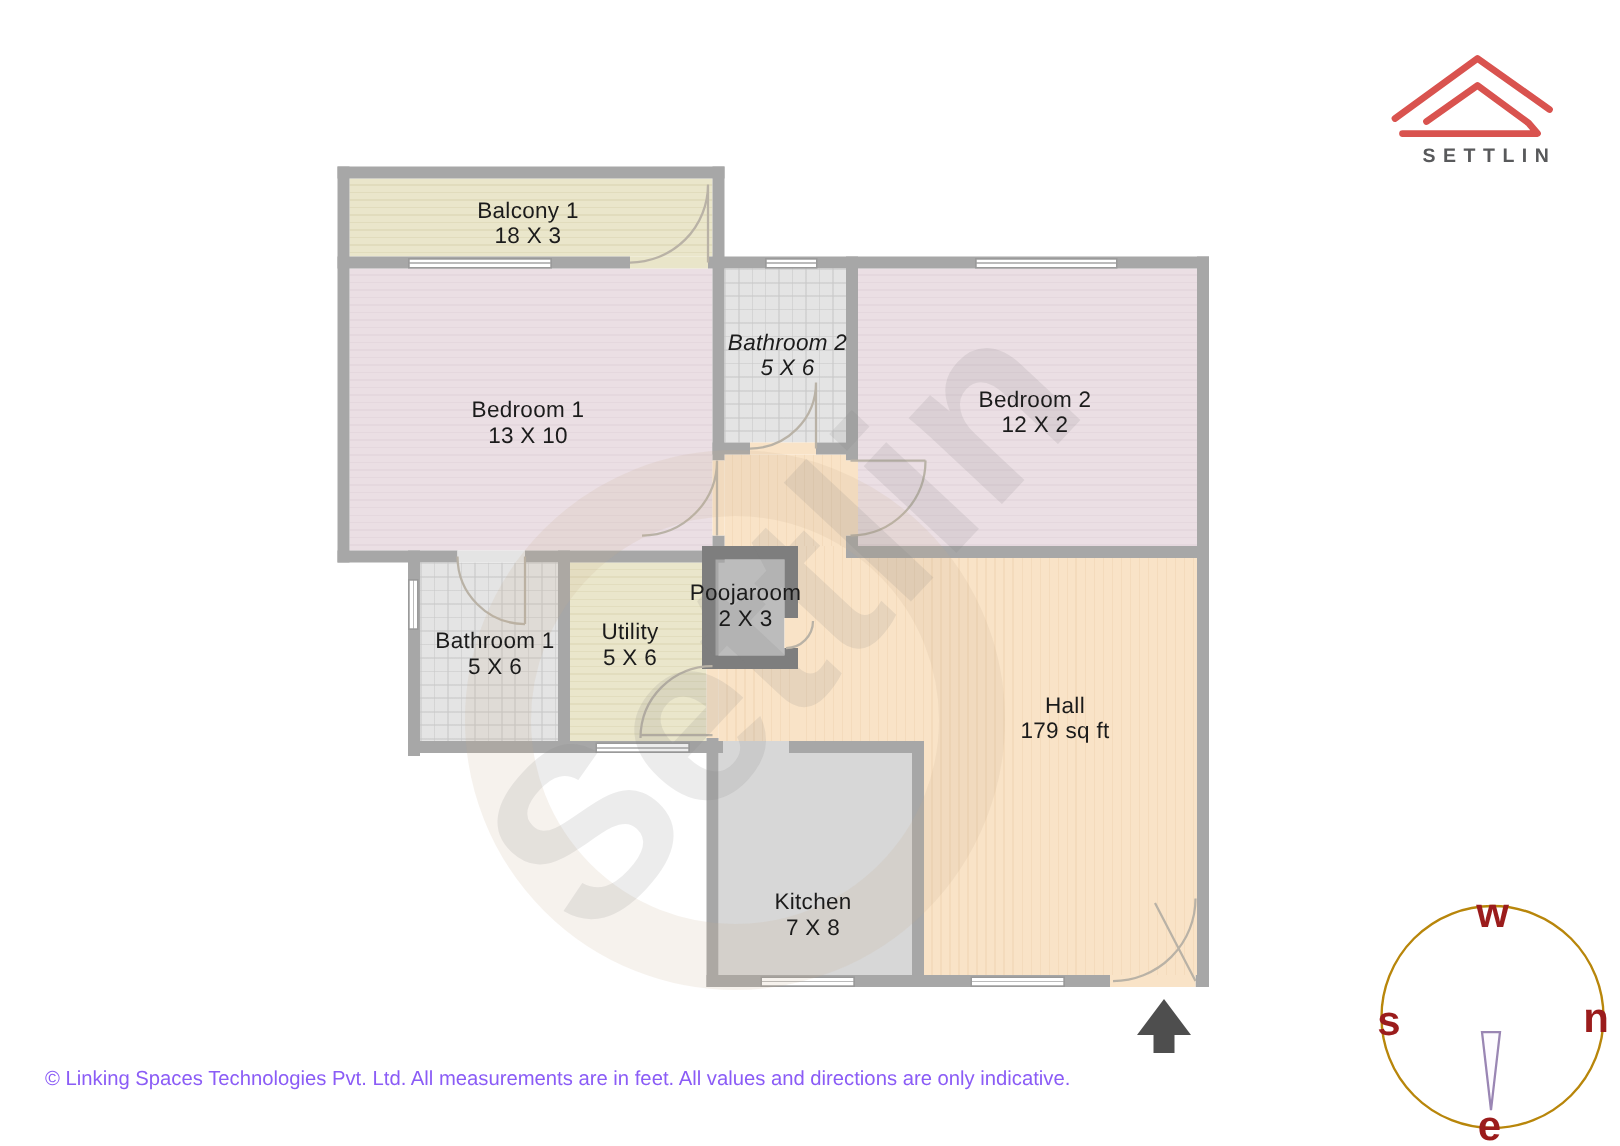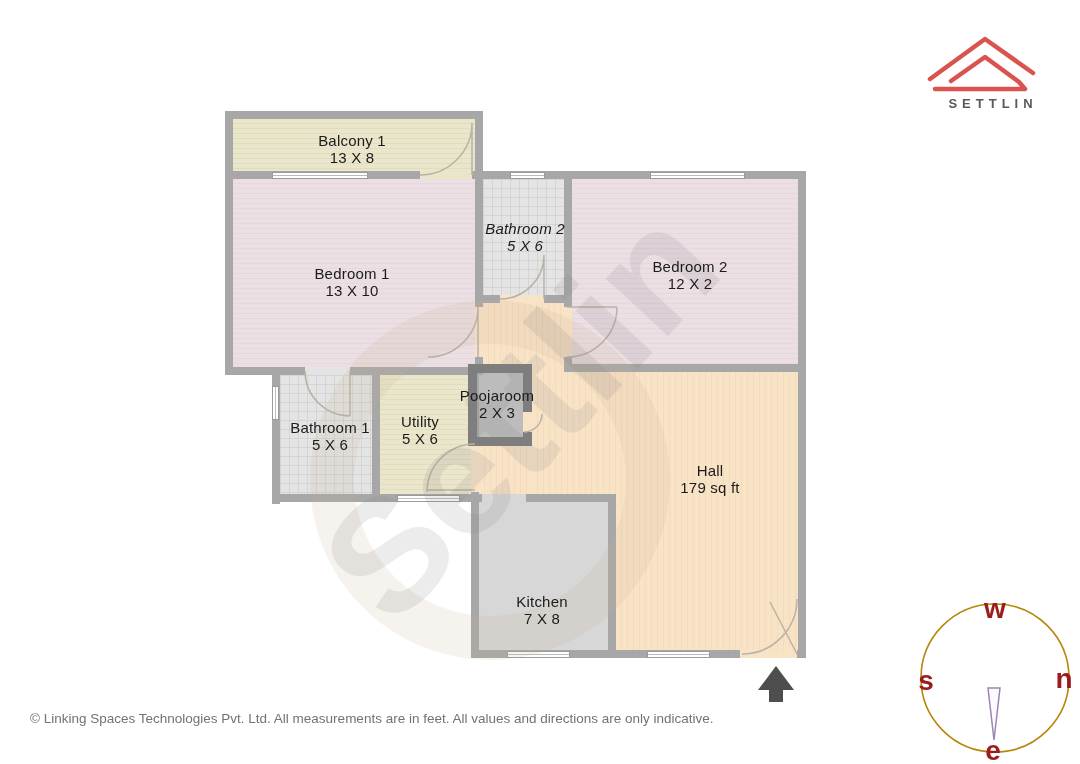--- a/index.html
+++ b/index.html
@@ -31,21 +31,21 @@
   
   .wm-ring{position:absolute;left:310px;top:300px;width:360px;height:360px;border-radius:50%;
            border:44px solid rgba(196,175,140,0.16);box-sizing:border-box;pointer-events:none;}
   .watermark{position:absolute;left:130px;top:322px;width:780px;text-align:center;
              font-size:160px;font-weight:600;color:rgba(125,125,125,0.15);
              transform:rotate(-47deg);pointer-events:none;white-space:nowrap;}
   
   .brandword{position:absolute;left:948px;top:96px;width:90px;text-align:center;
              font-size:13px;font-weight:700;letter-spacing:5px;color:#58595b;}
   
-  .footer{position:absolute;left:30px;top:711px;font-size:13.5px;color:#737373;}
+  .footer{position:absolute;left:30px;top:711px;font-size:13.5px;color:#8b5cf6;}
 </style>
 </head>
 <body>
 
 <div class="abs" style="left:0;top:0;width:1080px;height:764px;">
 
   <div class="fill f-balcony" style="left:233px;top:119px;width:242px;height:52px;"></div>
   <div class="fill f-bedroom" style="left:233px;top:179px;width:242px;height:188px;"></div>
   <div class="fill f-tile" style="left:483px;top:179px;width:81px;height:116px;"></div>
   <div class="fill f-bedroom" style="left:572px;top:179px;width:226px;height:185px;"></div>
@@ -118,21 +118,21 @@
       <path d="M524 432 A18 18 0 0 0 542 414"></path>
       <path d="M742 654 A55 55 0 0 0 797 599 M797 654 L770 602"></path>
     </g>
   </svg>
 
   <div class="wm-ring"></div>
   <div class="watermark">Settlin</div>
 
   <div class="rlabel" style="left:292px;top:132px;width:120px;">
     <div>Balcony 1</div>
-      <div>13 X 8</div>
+      <div>18 X 3</div>
   </div>
   <div class="rlabel" style="left:292px;top:265px;width:120px;">
     <div>Bedroom 1</div>
       <div>13 X 10</div>
   </div>
   <div class="rlabel" style="left:465px;top:220px;width:120px;font-style:italic;">
     <div>Bathroom 2</div>
       <div>5 X 6</div>
   </div>
   <div class="rlabel" style="left:630px;top:258px;width:120px;">

